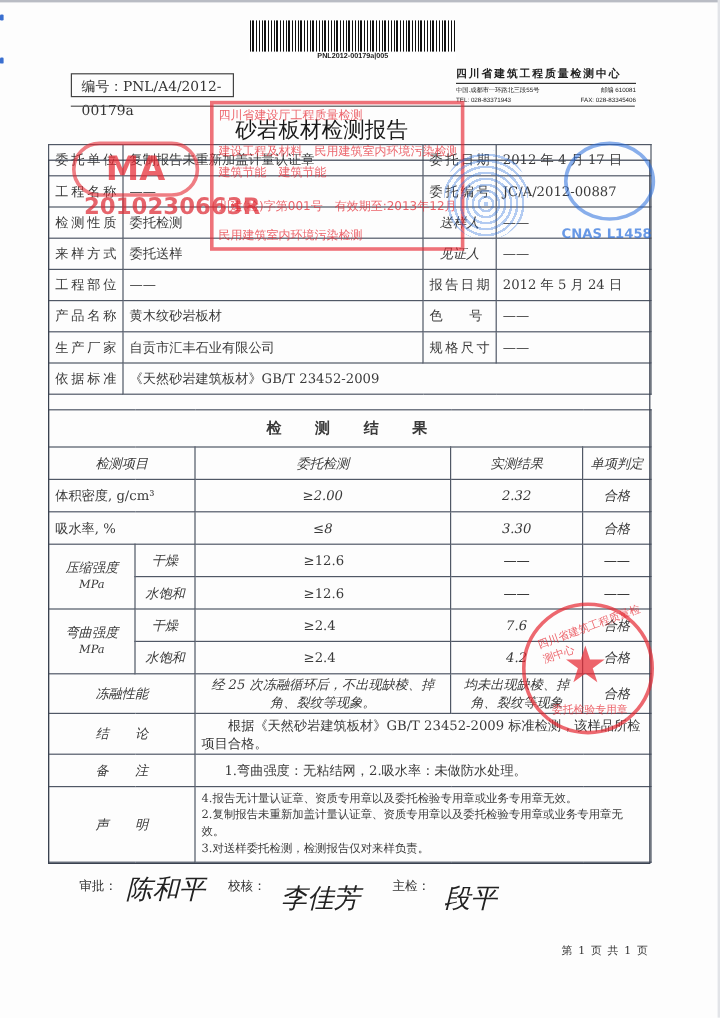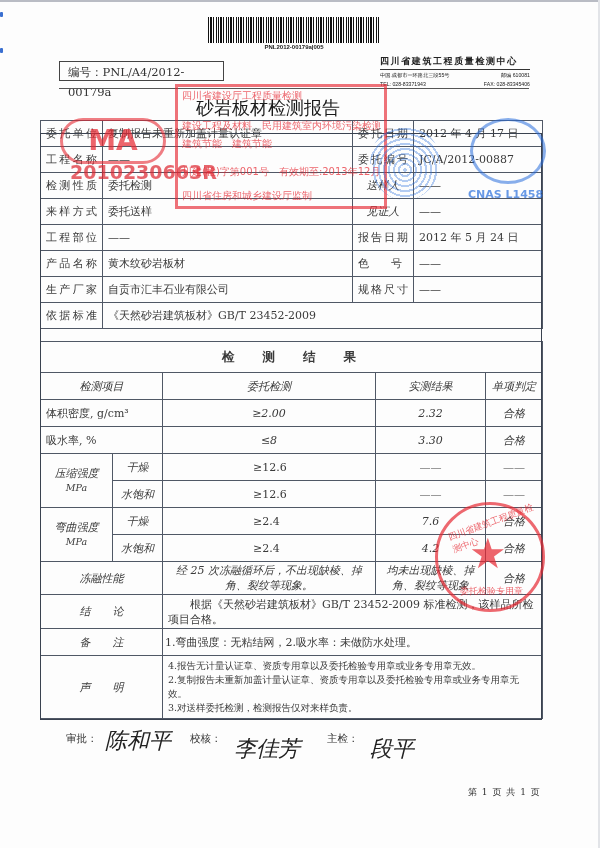--- a/index.html
+++ b/index.html
@@ -9,21 +9,21 @@
   .edge-top { position:absolute; left:0; top:0; width:600px; height:2px; background:#b9bcc4; }
   .edge-right { position:absolute; right:0; top:0; width:2px; height:848px; background:#e2e4e8; }
   .dot { position:absolute; left:0; width:3px; height:5px; background:#3a6fd0; border-radius:1px; }
 
   
   .barcode { position:absolute; left:208px; top:17px; width:172px; height:26px;
              background: repeating-linear-gradient(90deg,#111 0 1px,#fff 1px 2px,#111 2px 4px,#fff 4px 5px,#111 5px 6px,#fff 6px 8px,#111 8px 9px,#fff 9px 10px); }
   .barcode-text { position:absolute; left:208px; top:44px; width:172px; text-align:center;
                   font-family:"Liberation Sans",sans-serif; font-size:6px; font-weight:bold; color:#222; background:#fff; }
 
-  .serial-box { position:absolute; left:59px; top:61px; width:165px; height:20px; border:1px solid #444;
+  .serial-box { position:absolute; left:59px; top:61px; width:136px; height:20px; border:1px solid #444;
                 font-size:11.5px; line-height:20px; padding-left:8px; color:#333; box-sizing:border-box; }
   .org-block { position:absolute; left:380px; top:55px; width:150px; font-family:"Liberation Sans",sans-serif; color:#222; }
   .org-name { font-size:9px; font-weight:bold; letter-spacing:1.6px; border-bottom:1px solid #333; padding-bottom:1px; }
   .org-line { font-size:5.2px; display:flex; justify-content:space-between; margin-top:2px; }
   .hr-top { position:absolute; left:59px; top:88px; width:470px; height:1px; background:#555; }
 
   .title { position:absolute; left:196px; top:96px; font-family:"DejaVu Sans","Liberation Sans",sans-serif;
            font-size:18px; color:#1a1a1a; letter-spacing:0px; z-index:3; }
 
   
@@ -218,42 +218,42 @@
       <td class="c multi">经 25 次冻融循环后，不出现缺棱、掉角、裂纹等现象。</td>
       <td class="c multi">均未出现缺棱、掉角、裂纹等现象</td>
       <td class="c">合格</td>
     </tr>
     <tr>
       <td colspan="2" class="c" style="height:33px">结　　论</td>
       <td colspan="3" class="multi" style="text-indent:22px">根据《天然砂岩建筑板材》GB/T 23452-2009 标准检测，该样品所检项目合格。</td>
     </tr>
     <tr>
       <td colspan="2" class="c">备　　注</td>
-      <td colspan="3" style="padding-left:2px">1.弯曲强度：无粘结网，2.吸水率：未做防水处理。</td>
+      <td colspan="3" style="padding-left:24px">1.弯曲强度：无粘结网，2.吸水率：未做防水处理。</td>
     </tr>
     <tr>
       <td colspan="2" class="c" style="height:62px">声　　明</td>
       <td colspan="3" class="multi" style="font-size:9.5px;line-height:14px">
         <div>4.报告无计量认证章、资质专用章以及委托检验专用章或业务专用章无效。</div>
         <div>2.复制报告未重新加盖计量认证章、资质专用章以及委托检验专用章或业务专用章无效。</div>
         <div>3.对送样委托检测，检测报告仅对来样负责。</div>
       </td>
     </tr>
   </tbody>
     </table>
   <div class="outer"></div>
 
   <div class="stamp ma-stamp red">MA</div>
   <div class="stamp cert-num">2010230663R</div>
   <div class="stamp rect-stamp red">
     <div class="r" style="top:32px">建设工程及材料　民用建筑室内环境污染检测</div>
     <div class="r" style="top:2px">四川省建设厅工程质量检测</div>
     <div class="r" style="top:50px">建筑节能　建筑节能</div>
     <div class="r" style="top:78px">川建(检)字第001号　有效期至:2013年12月13日</div>
-    <div class="r" style="top:102px">四川省住房和城乡建设厅监制</div>
+    <div class="r" style="top:102px">民用建筑室内环境污染检测</div>
   </div>
   <div class="stamp blue-circle"></div>
   <div class="stamp blue-oval"></div>
   <div class="stamp cnas blue">CNAS L1458</div>
   <div class="stamp round-stamp red">
     <div class="rtext">四川省建筑工程质量检测中心</div>
     <div class="star">★</div>
     <div class="rtext" style="top:80px;left:22px;transform:none">委托检验专用章</div>
   </div>
 

